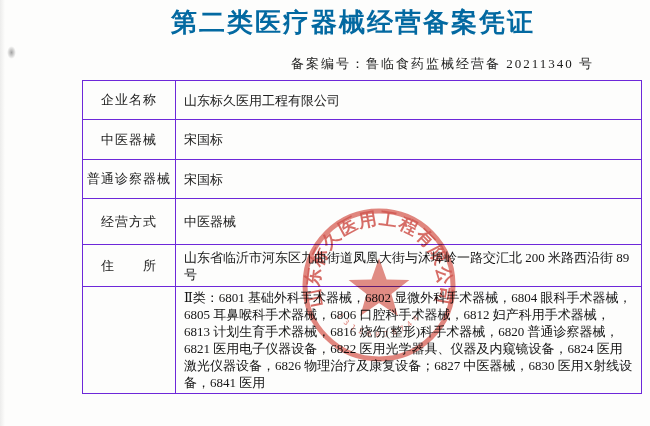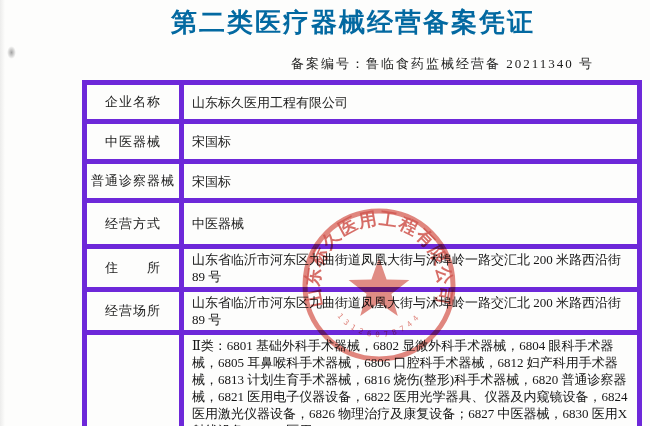--- a/index.html
+++ b/index.html
@@ -22,21 +22,21 @@
   .record-line{
     position:absolute;left:291px;top:55px;
     font-size:13px;font-weight:normal;letter-spacing:2px;color:#1a1a1a;
     white-space:nowrap;
   }
   table.cert{
     position:absolute;left:82px;top:80px;width:560px;
     border-collapse:collapse;table-layout:fixed;
   }
   table.cert th,table.cert td{
-    border:5px solid #6d28d9;
+    border:1px solid #6d28d9;
     font-size:13px;vertical-align:middle;
     font-weight:normal;
   }
   table.cert th{width:88px;text-align:center;padding:0 2px;letter-spacing:1px;}
   table.cert td{padding:2px 6px 2px 8px;line-height:17px;text-align:left;}
   
   table.cert tr:nth-child(1){height:39px;}
   table.cert tr:nth-child(2){height:40px;}
   table.cert tr:nth-child(3){height:39px;}
   table.cert tr:nth-child(4){height:46px;}
@@ -80,24 +80,20 @@
       </tr>
       <tr>
         <th>经营方式</th>
         <td>中医器械</td>
       </tr>
       <tr>
         <th>住　　所</th>
         <td>山东省临沂市河东区九曲街道凤凰大街与沭埠岭一路交汇北 200 米路西沿街 89 号</td>
       </tr>
       <tr>
-        <th>经营场所</th>
-        <td>山东省临沂市河东区九曲街道凤凰大街与沭埠岭一路交汇北 200 米路西沿街 89 号</td>
-      </tr>
-      <tr>
         <th></th>
         <td>Ⅱ类：6801 基础外科手术器械，6802 显微外科手术器械，6804 眼科手术器械，6805 耳鼻喉科手术器械，6806 口腔科手术器械，6812 妇产科用手术器械，6813 计划生育手术器械，6816 烧伤(整形)科手术器械，6820 普通诊察器械，6821 医用电子仪器设备，6822 医用光学器具、仪器及内窥镜设备，6824 医用激光仪器设备，6826 物理治疗及康复设备；6827 中医器械，6830 医用X射线设备，6841 医用</td>
       </tr>
     </tbody>
 </table>
 
 <svg class="seal" viewBox="0 0 162 162" xmlns="http://www.w3.org/2000/svg">
   <defs>
     <path id="sealTopArc" d="M 24.6 101.4 A 60 60 0 1 1 137.4 101.4" fill="none"></path>
     <path id="sealBottomArc" d="M 35.9 107 A 52 52 0 0 0 126.1 107" fill="none"></path>

